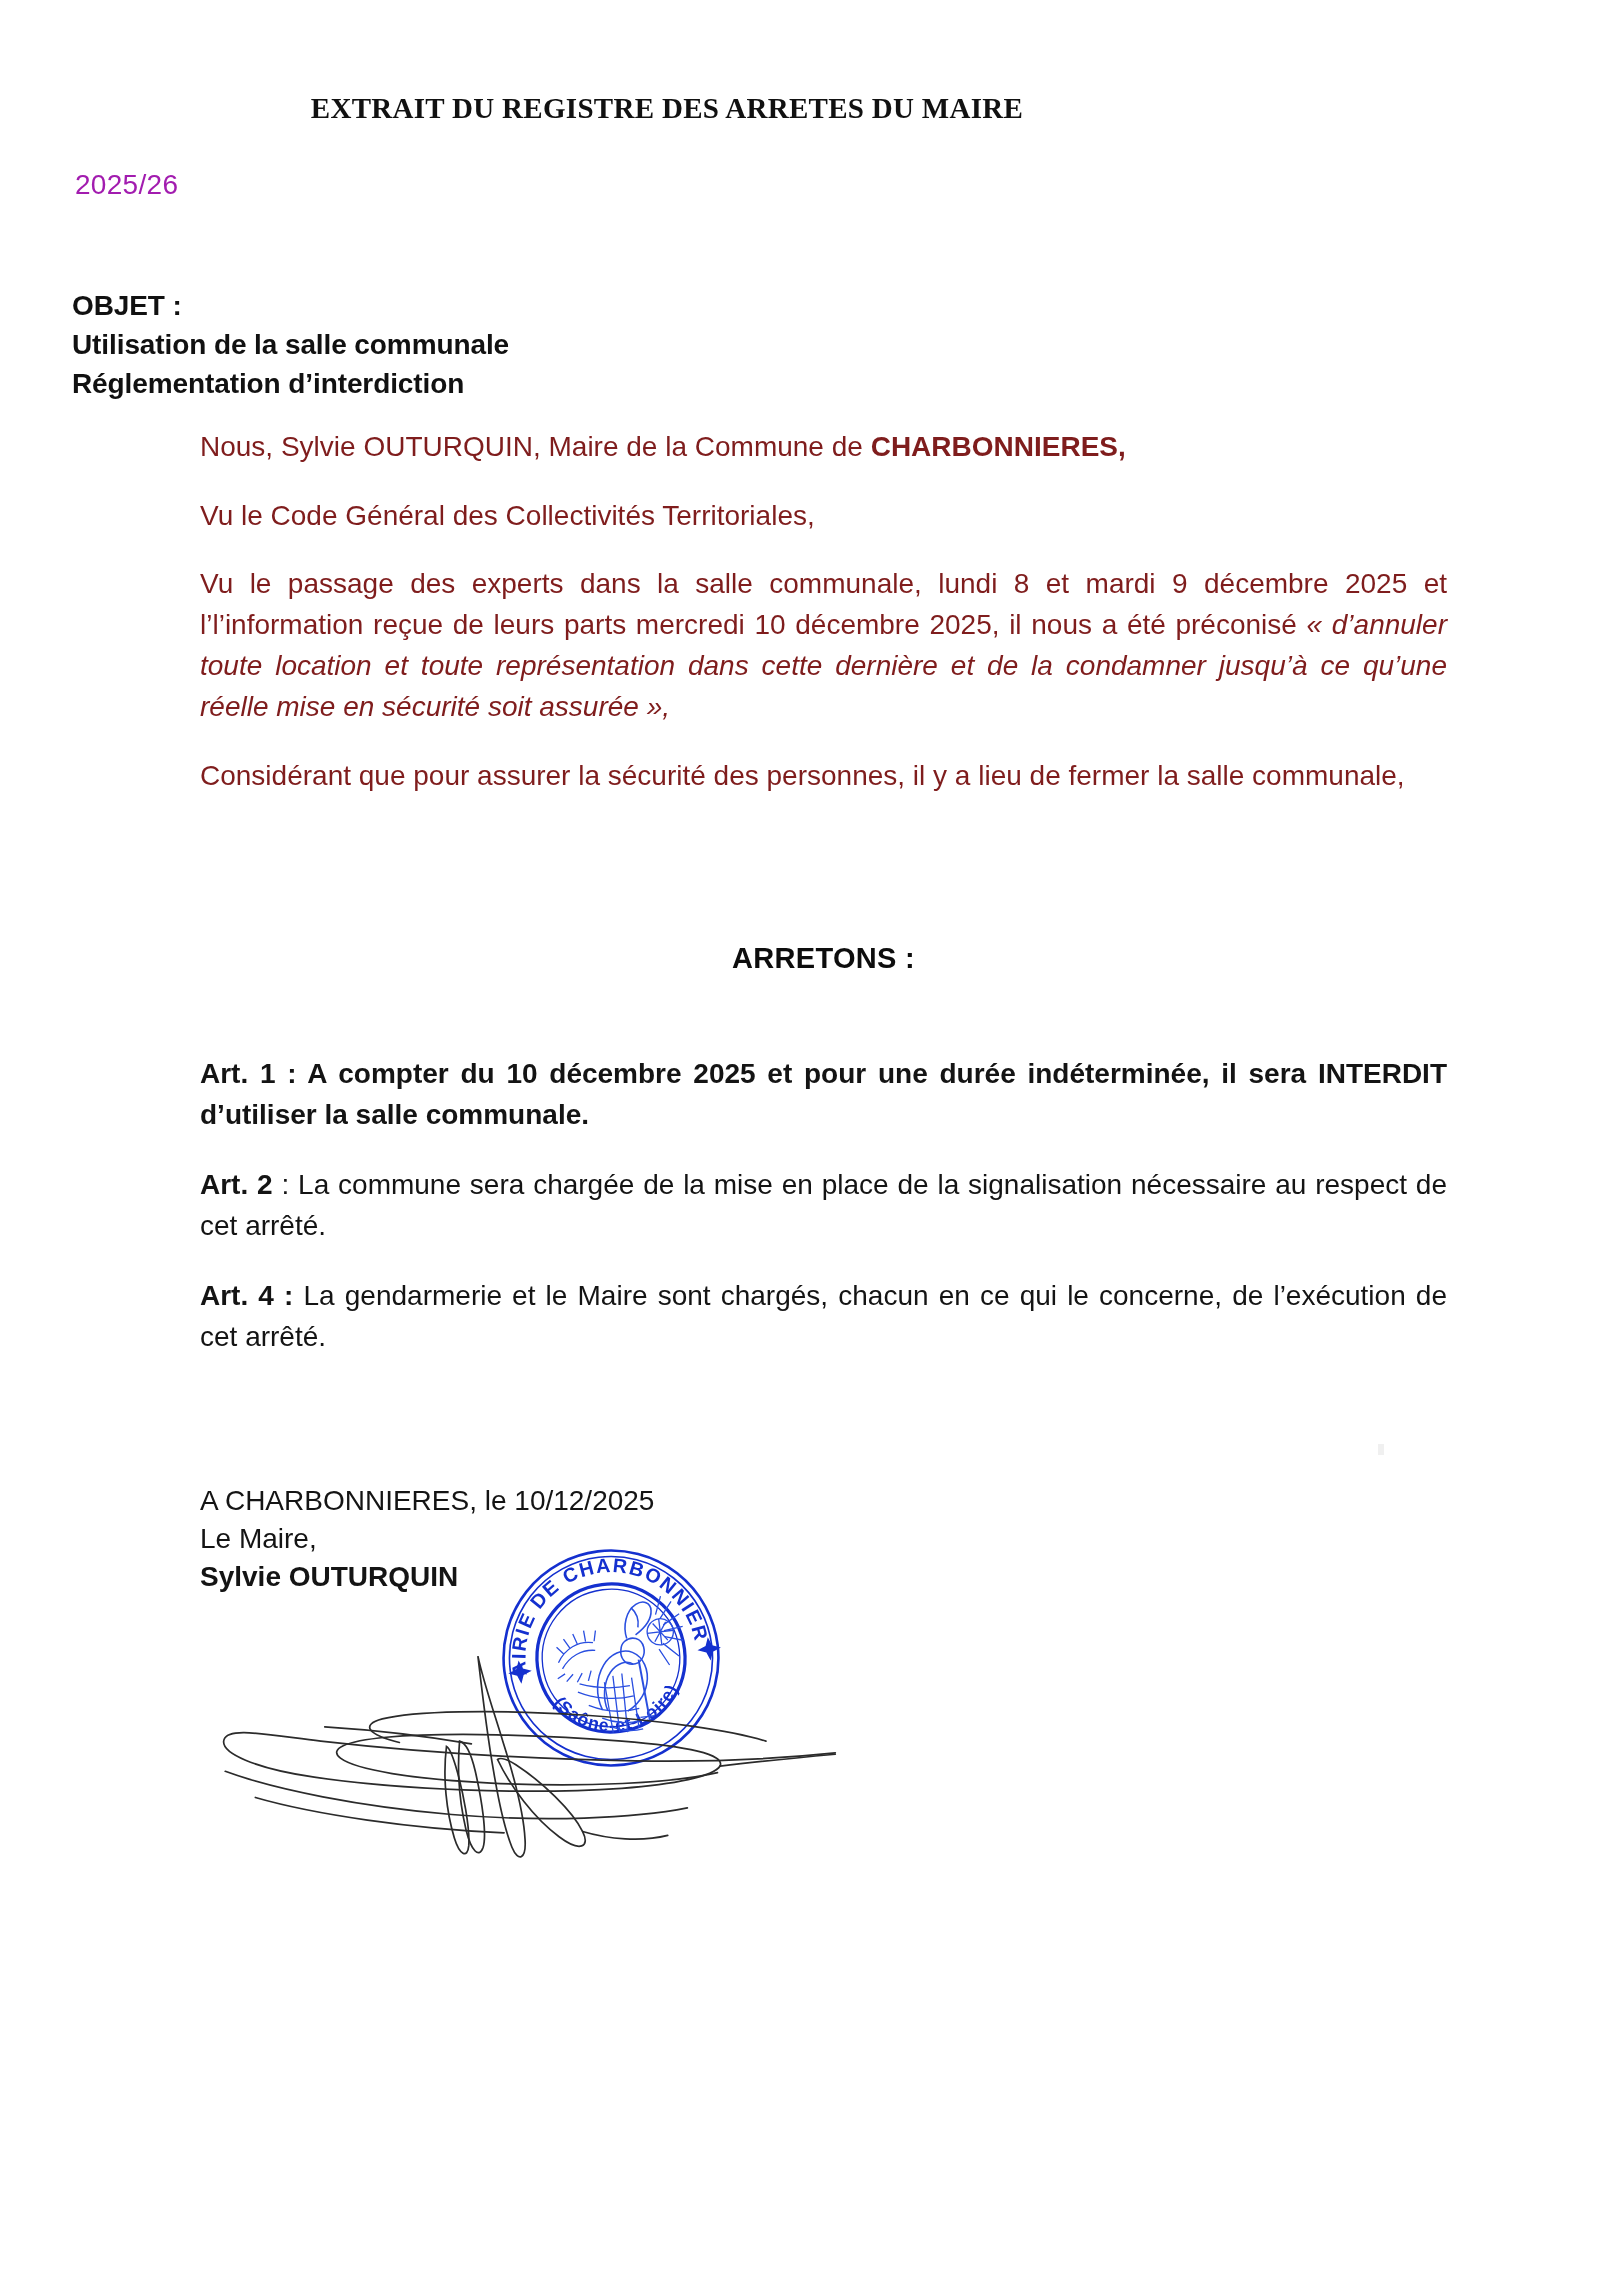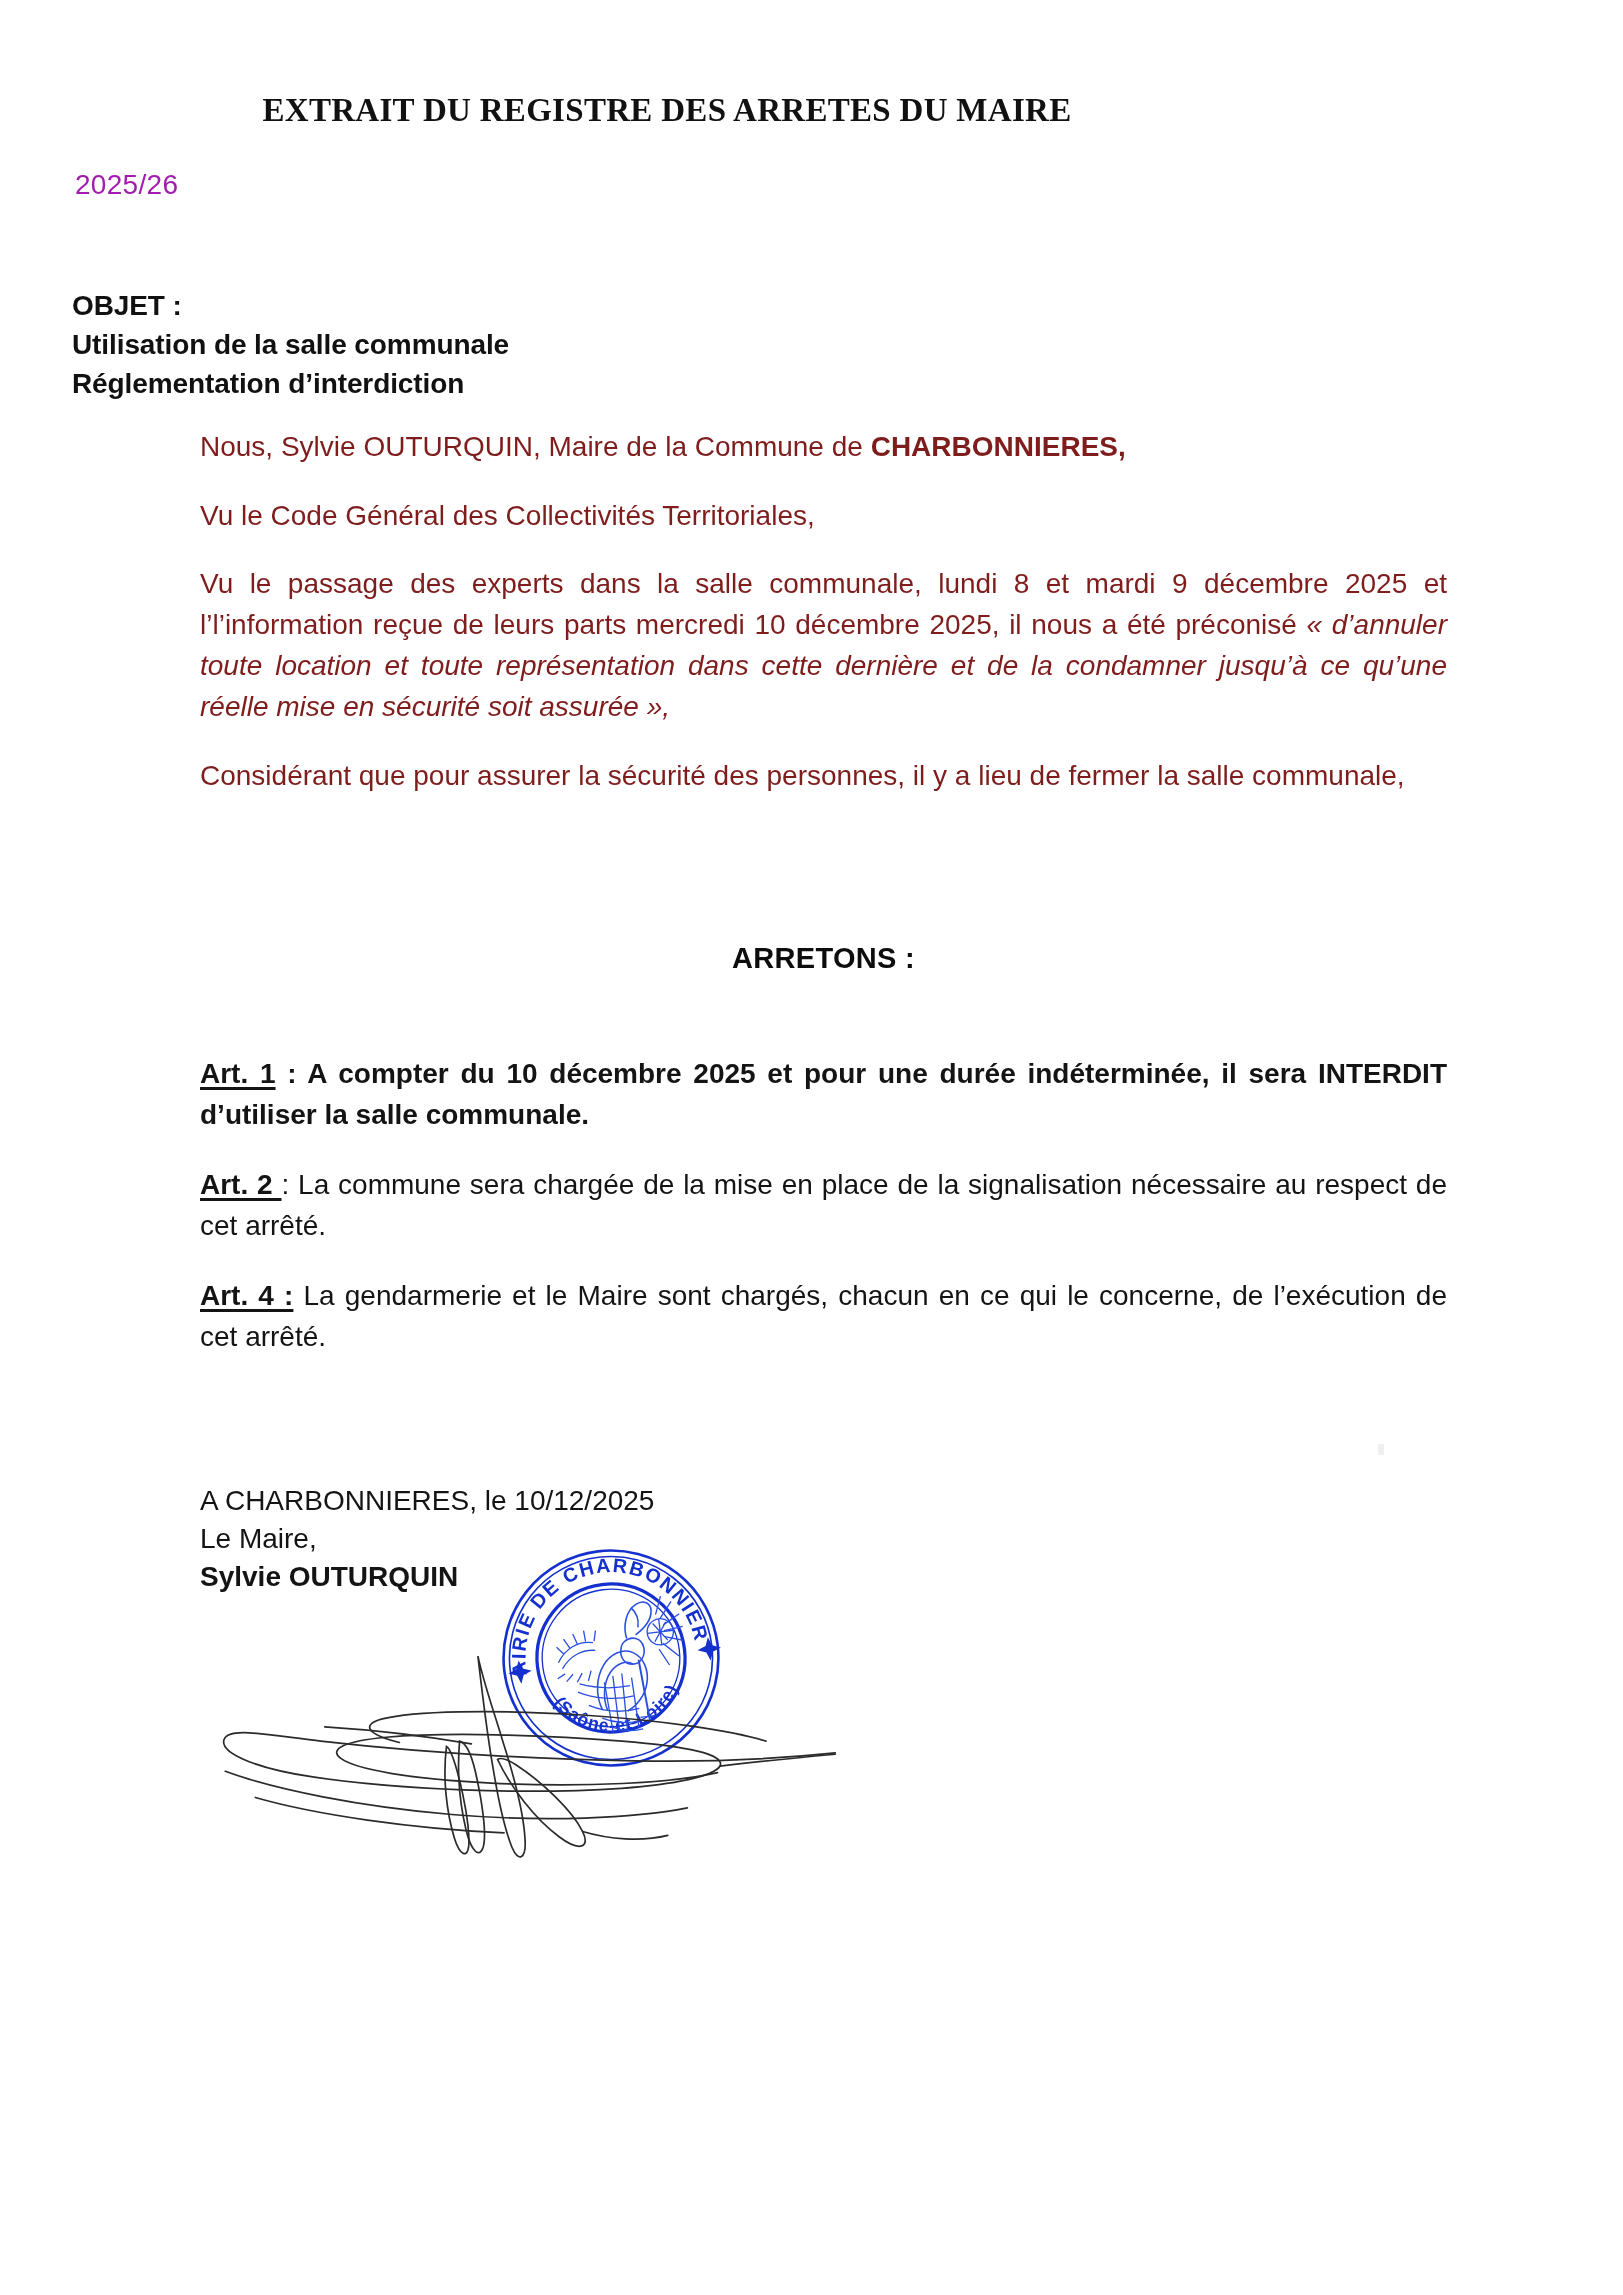--- a/index.html
+++ b/index.html
@@ -19,21 +19,21 @@
 
   
   .doc-title {
     position: absolute;
     top: 92px;
     left: 0;
     width: 1334px;
     text-align: center;
     font-family: "Liberation Serif", serif;
     font-weight: bold;
-    font-size: 33px;
+    font-size: 29px;
     letter-spacing: 0.3px;
     color: #111111;
   }
 
   
   .ref-number {
     position: absolute;
     top: 169px;
     left: 75px;
     font-size: 28px;
@@ -96,21 +96,20 @@
     color: #141414;
   }
   .article {
     margin: 0 0 29px 0;
     text-align: justify;
     text-justify: inter-word;
   }
   .article:last-child { margin-bottom: 0; }
   .art-label {
     font-weight: bold;
-    text-decoration: underline;
     text-underline-offset: 3.9px;
     text-decoration-thickness: 2.6px;
   }
   .article.bold-body { font-weight: bold; }
 
   
   .sign-block {
     position: absolute;
     top: 1482px;
     left: 200px;

